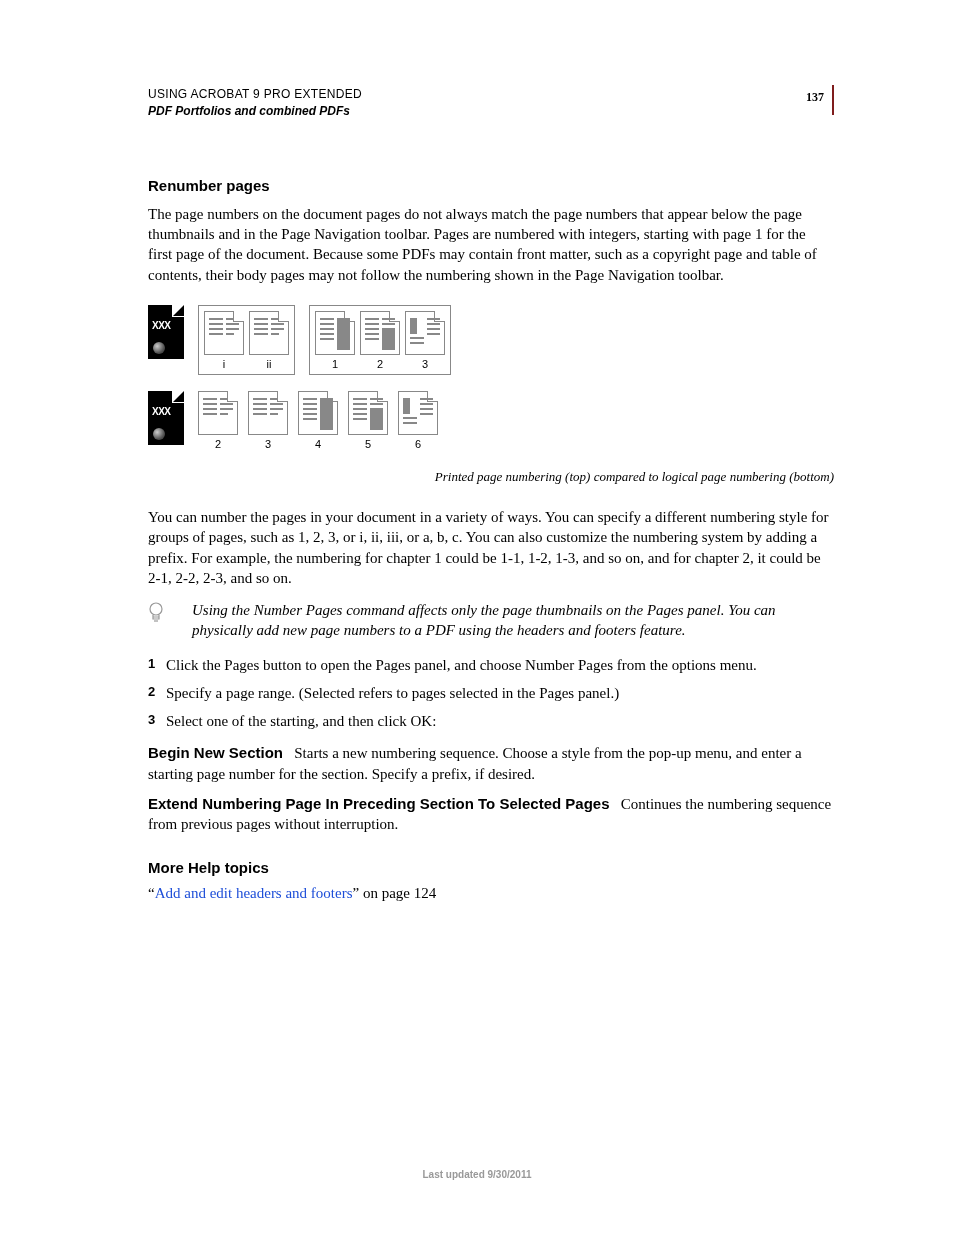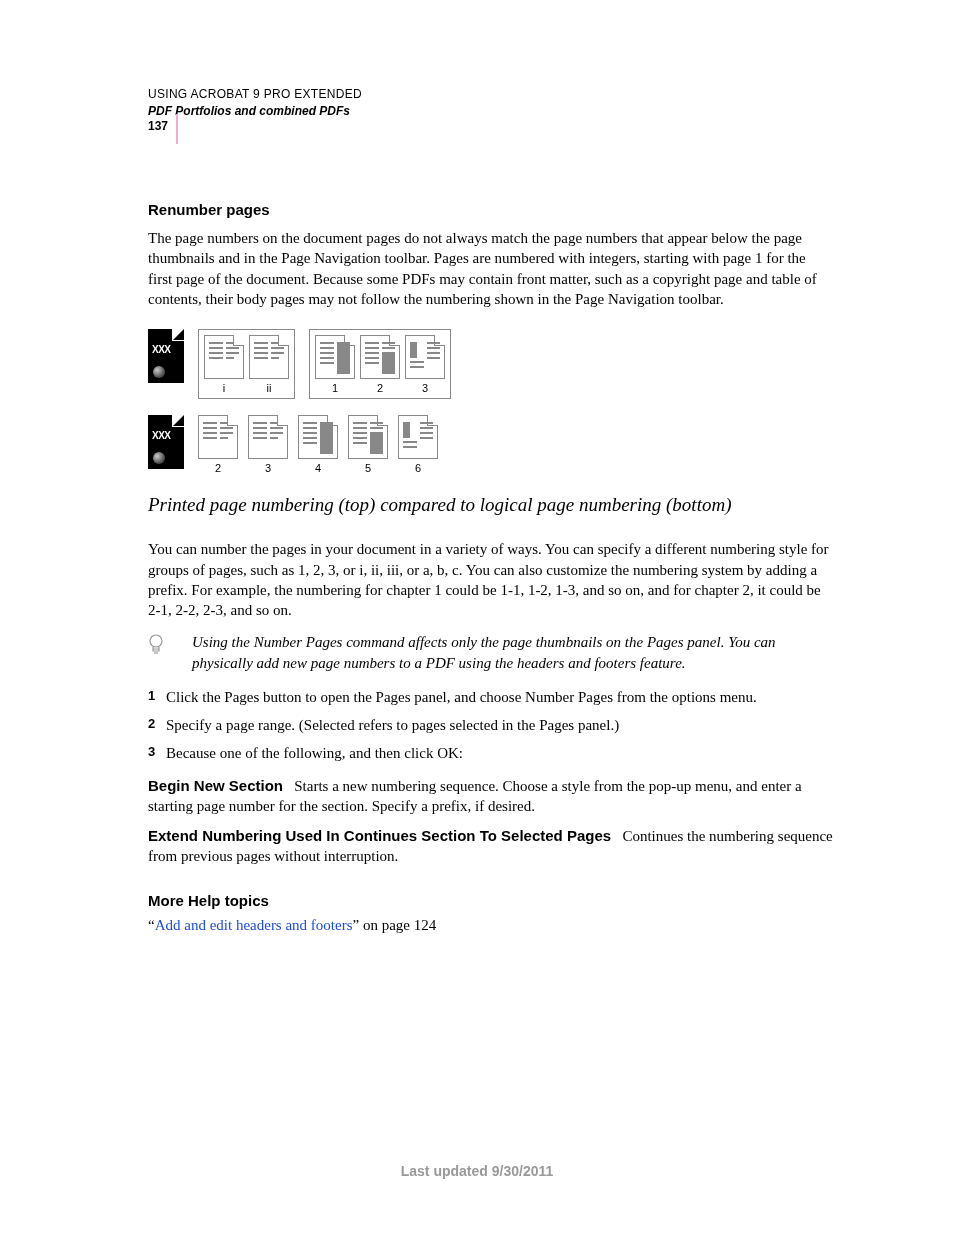--- a/index.html
+++ b/index.html
@@ -14,49 +14,49 @@
     font-size: 15px;
     line-height: 1.35;
   }
   .page {
     padding: 86px 120px 0 148px;
     position: relative;
   }
   .header-row {
     display: flex;
     justify-content: space-between;
-    align-items: flex-start;
-    flex-direction: column;
+    align-items: center;
   }
   .header-left {
     font-family: "Myriad Pro", Arial, sans-serif;
     font-size: 12px;
     line-height: 1.4;
   }
   .header-left .line1 { letter-spacing: 0.3px; }
   .header-left .line2 { font-weight: bold; font-style: italic; }
   .page-number {
-    font-family: Liberation Sans, sans-serif;
+    font-family: Liberation Serif, serif;
     font-size: 12px;
     font-weight: bold;
-    border-right: 2px solid #f9a8d4;
+    border-right: 2px solid #7f1d1d;
     padding-right: 8px;
     padding-top: 4px;
     padding-bottom: 10px;
     margin-top: -6px;
   }
   h2.section-title {
     font-family: "Myriad Pro", Arial, sans-serif;
     font-weight: bold;
     font-size: 15px;
     margin: 56px 0 8px 0;
   }
   p { margin: 0 4px 12px 0; }
   .figure {
     margin: 20px 0 6px 0;
+    text-align: right;
   }
   .fig-row {
     display: flex;
     gap: 14px;
     margin-bottom: 16px;
     align-items: flex-start;
   }
   .cover {
     width: 36px;
     height: 54px;
@@ -143,21 +143,21 @@
   .ln.s { width:60%; }
   .block { background:#888; flex:1; }
   .halfblock { background:#888; width:50%; height:50%; }
   .thumb-label {
     font-family: Arial, sans-serif;
     font-size: 11px;
     margin-top: 2px;
   }
   .caption {
     font-style: italic;
-    font-size: 19px;
+    font-size: 13px;
     margin: 6px 0 22px 0;
   }
   .tip-row {
     display: flex;
     gap: 26px;
     margin: 8px 0 14px 0;
     align-items: flex-start;
   }
   .tip-icon {
     flex-shrink: 0;
@@ -198,21 +198,21 @@
   a.link { color: #1d4ed8; text-decoration: none; }
   .footer {
     position: absolute;
     bottom: 54px;
     left: 0;
     width: 100%;
     text-align: center;
     font-family: "Myriad Pro", Arial, sans-serif;
     font-weight: bold;
     color: #999;
-    font-size: 14px;
+    font-size: 10px;
   }
   .para-block { margin-bottom: 10px; }
 </style>
 </head>
 <body>
 
 <div class="page">
   <div class="header-row">
     <div class="header-left">
       <div class="line1">USING ACROBAT 9 PRO EXTENDED</div>
@@ -443,30 +443,30 @@
         <line x1="5" y1="15" x2="11" y2="15" stroke="#999" stroke-width="1"></line>
         <line x1="6" y1="19" x2="10" y2="19" stroke="#999" stroke-width="1.2"></line>
       </svg>
     </div>
     <div class="tip-text">Using the Number Pages command affects only the page thumbnails on the Pages panel. You can physically add new page numbers to a PDF using the headers and footers feature.</div>
   </div>
 
   <ol class="steps">
     <li>Click the Pages button to open the Pages panel, and choose Number Pages from the options menu.</li>
     <li>Specify a page range. (Selected refers to pages selected in the Pages panel.)</li>
-    <li>Because one of the following, and then click OK:</li>
+    <li>Select one of the starting, and then click OK:</li>
   </ol>
 
   <div class="para-block">
     <span class="term">Begin New Section</span>&nbsp;&nbsp;
     <span>Starts a new numbering sequence. Choose a style from the pop-up menu, and enter a starting page number for the section. Specify a prefix, if desired.</span>
   </div>
 
   <div class="para-block">
-    <span class="term">Extend Numbering Used In Continues Section To Selected Pages</span>&nbsp;&nbsp;
+    <span class="term">Extend Numbering Page In Preceding Section To Selected Pages</span>&nbsp;&nbsp;
     <span>Continues the numbering sequence from previous pages without interruption.</span>
   </div>
 
   <h3 class="more-help">More Help topics</h3>
   <p>
     <span>“</span><a href="#" class="link">Add and edit headers and footers</a><span>” on page 124</span>
   </p>
 </div>
 
 <div class="footer">Last updated 9/30/2011</div>

